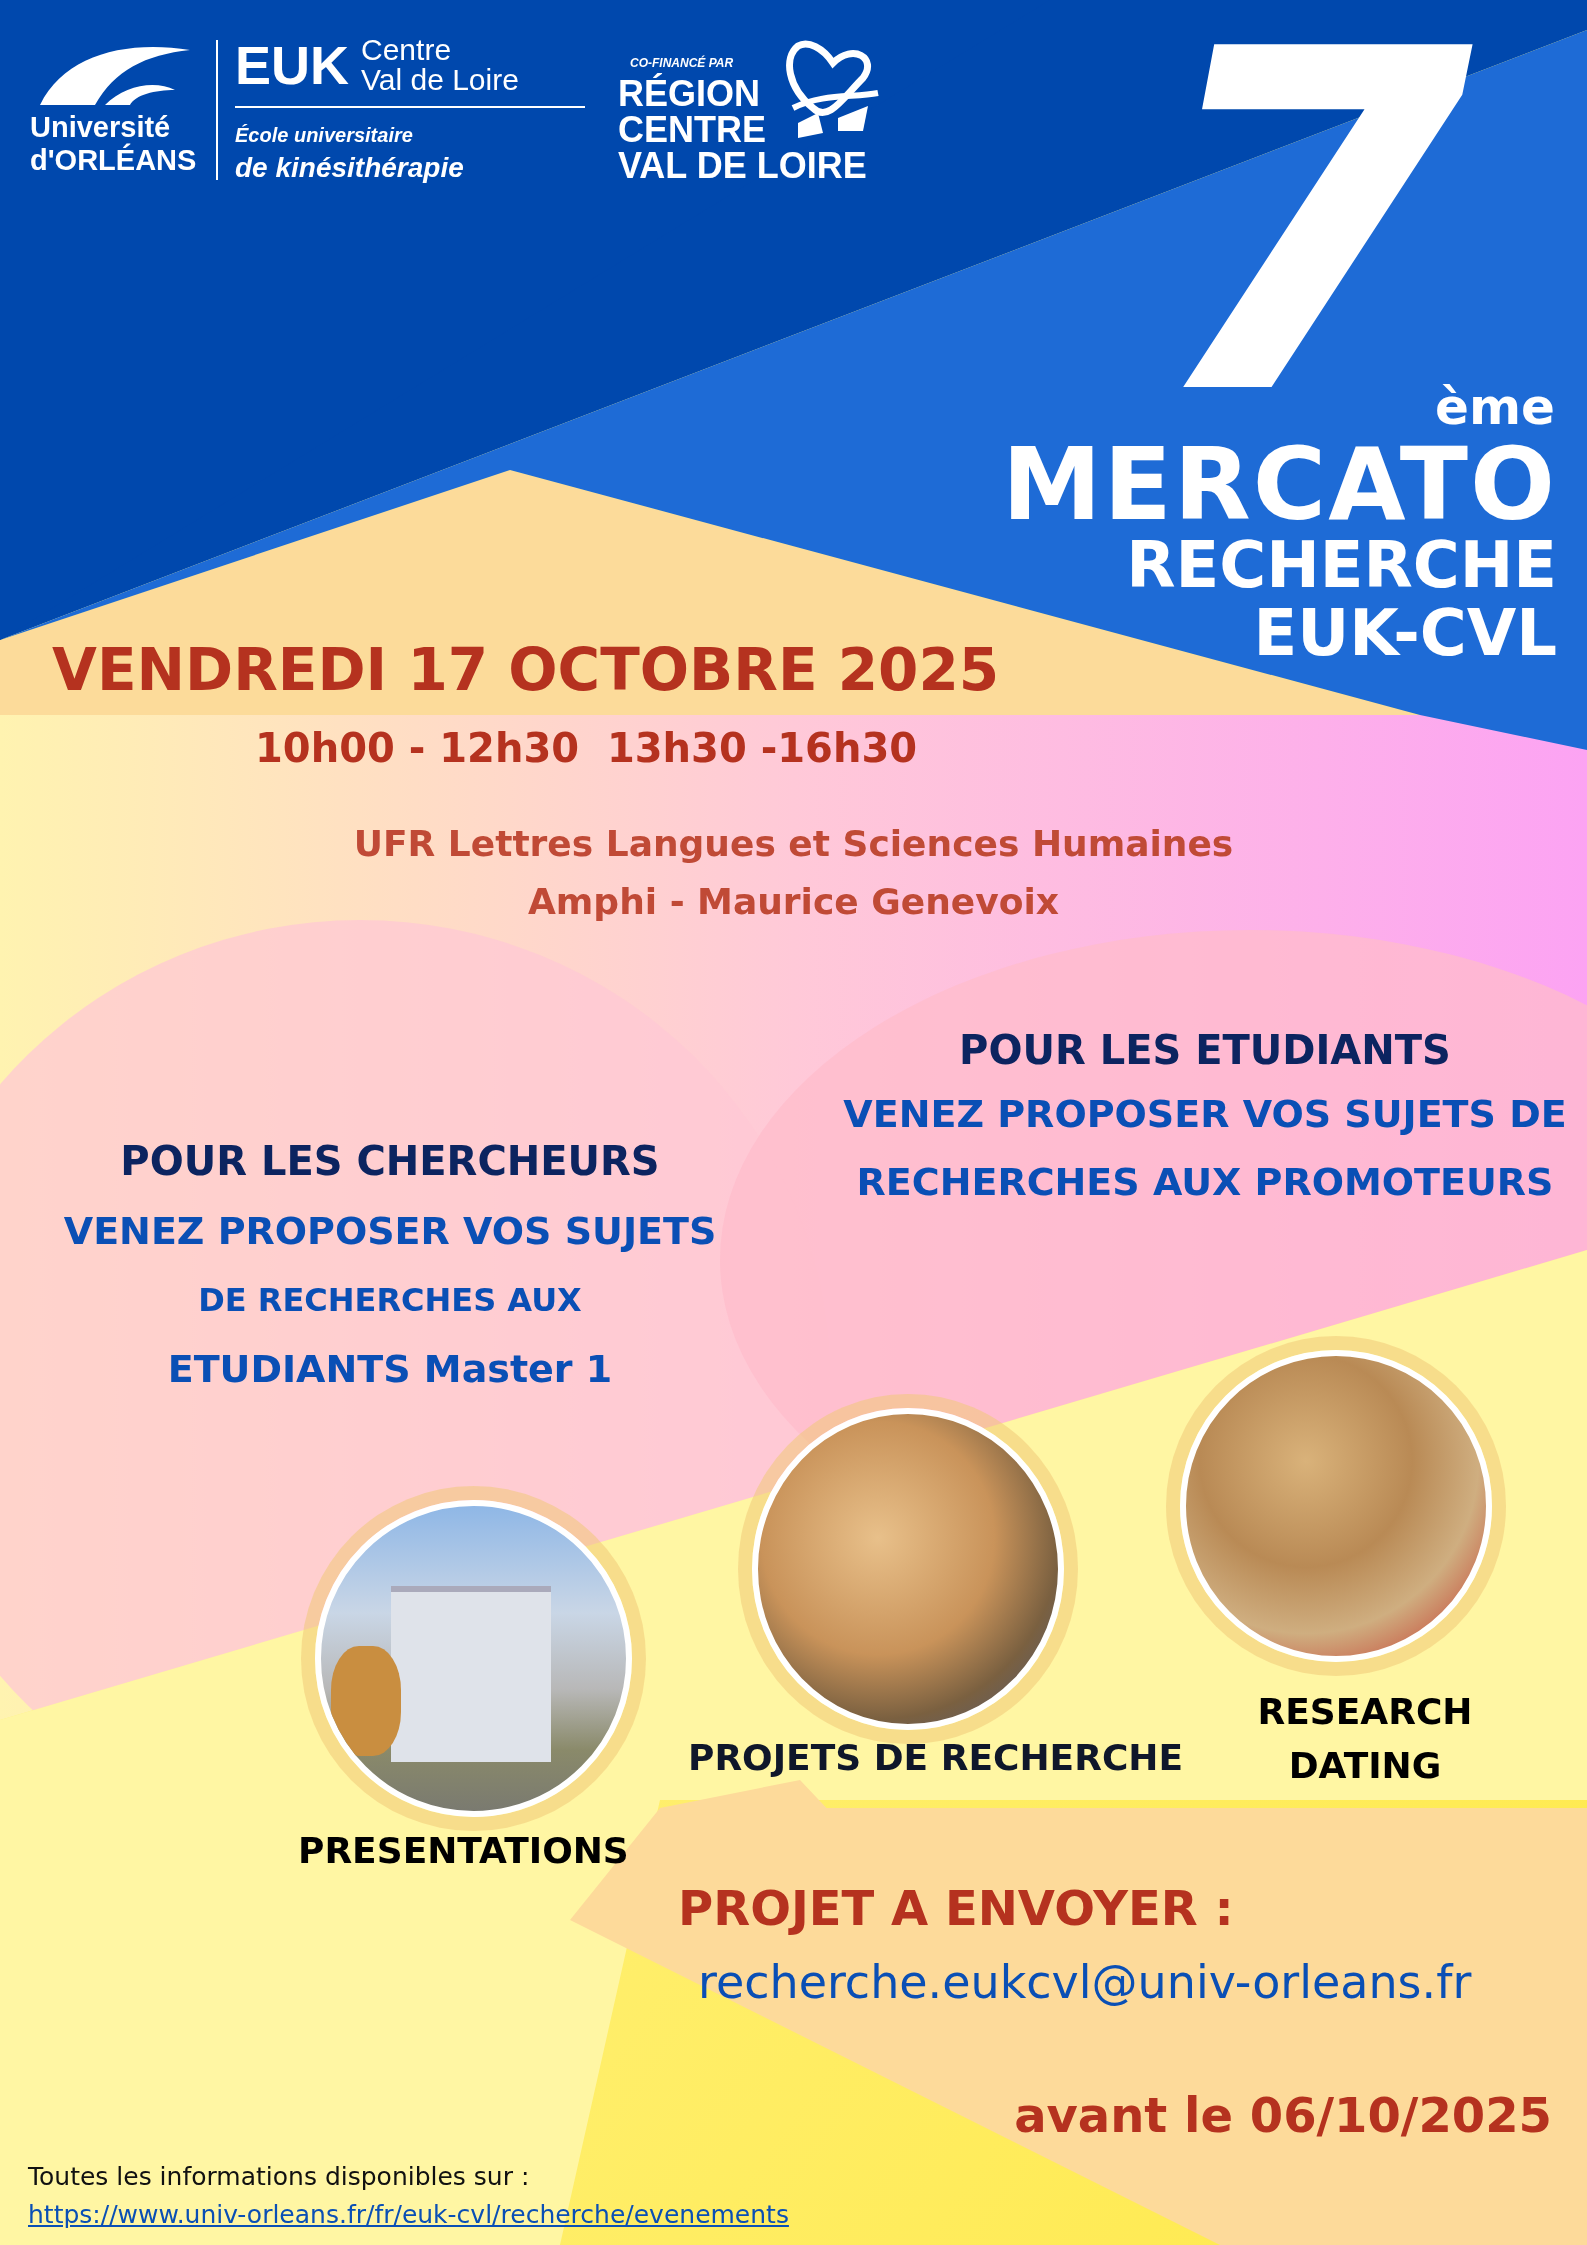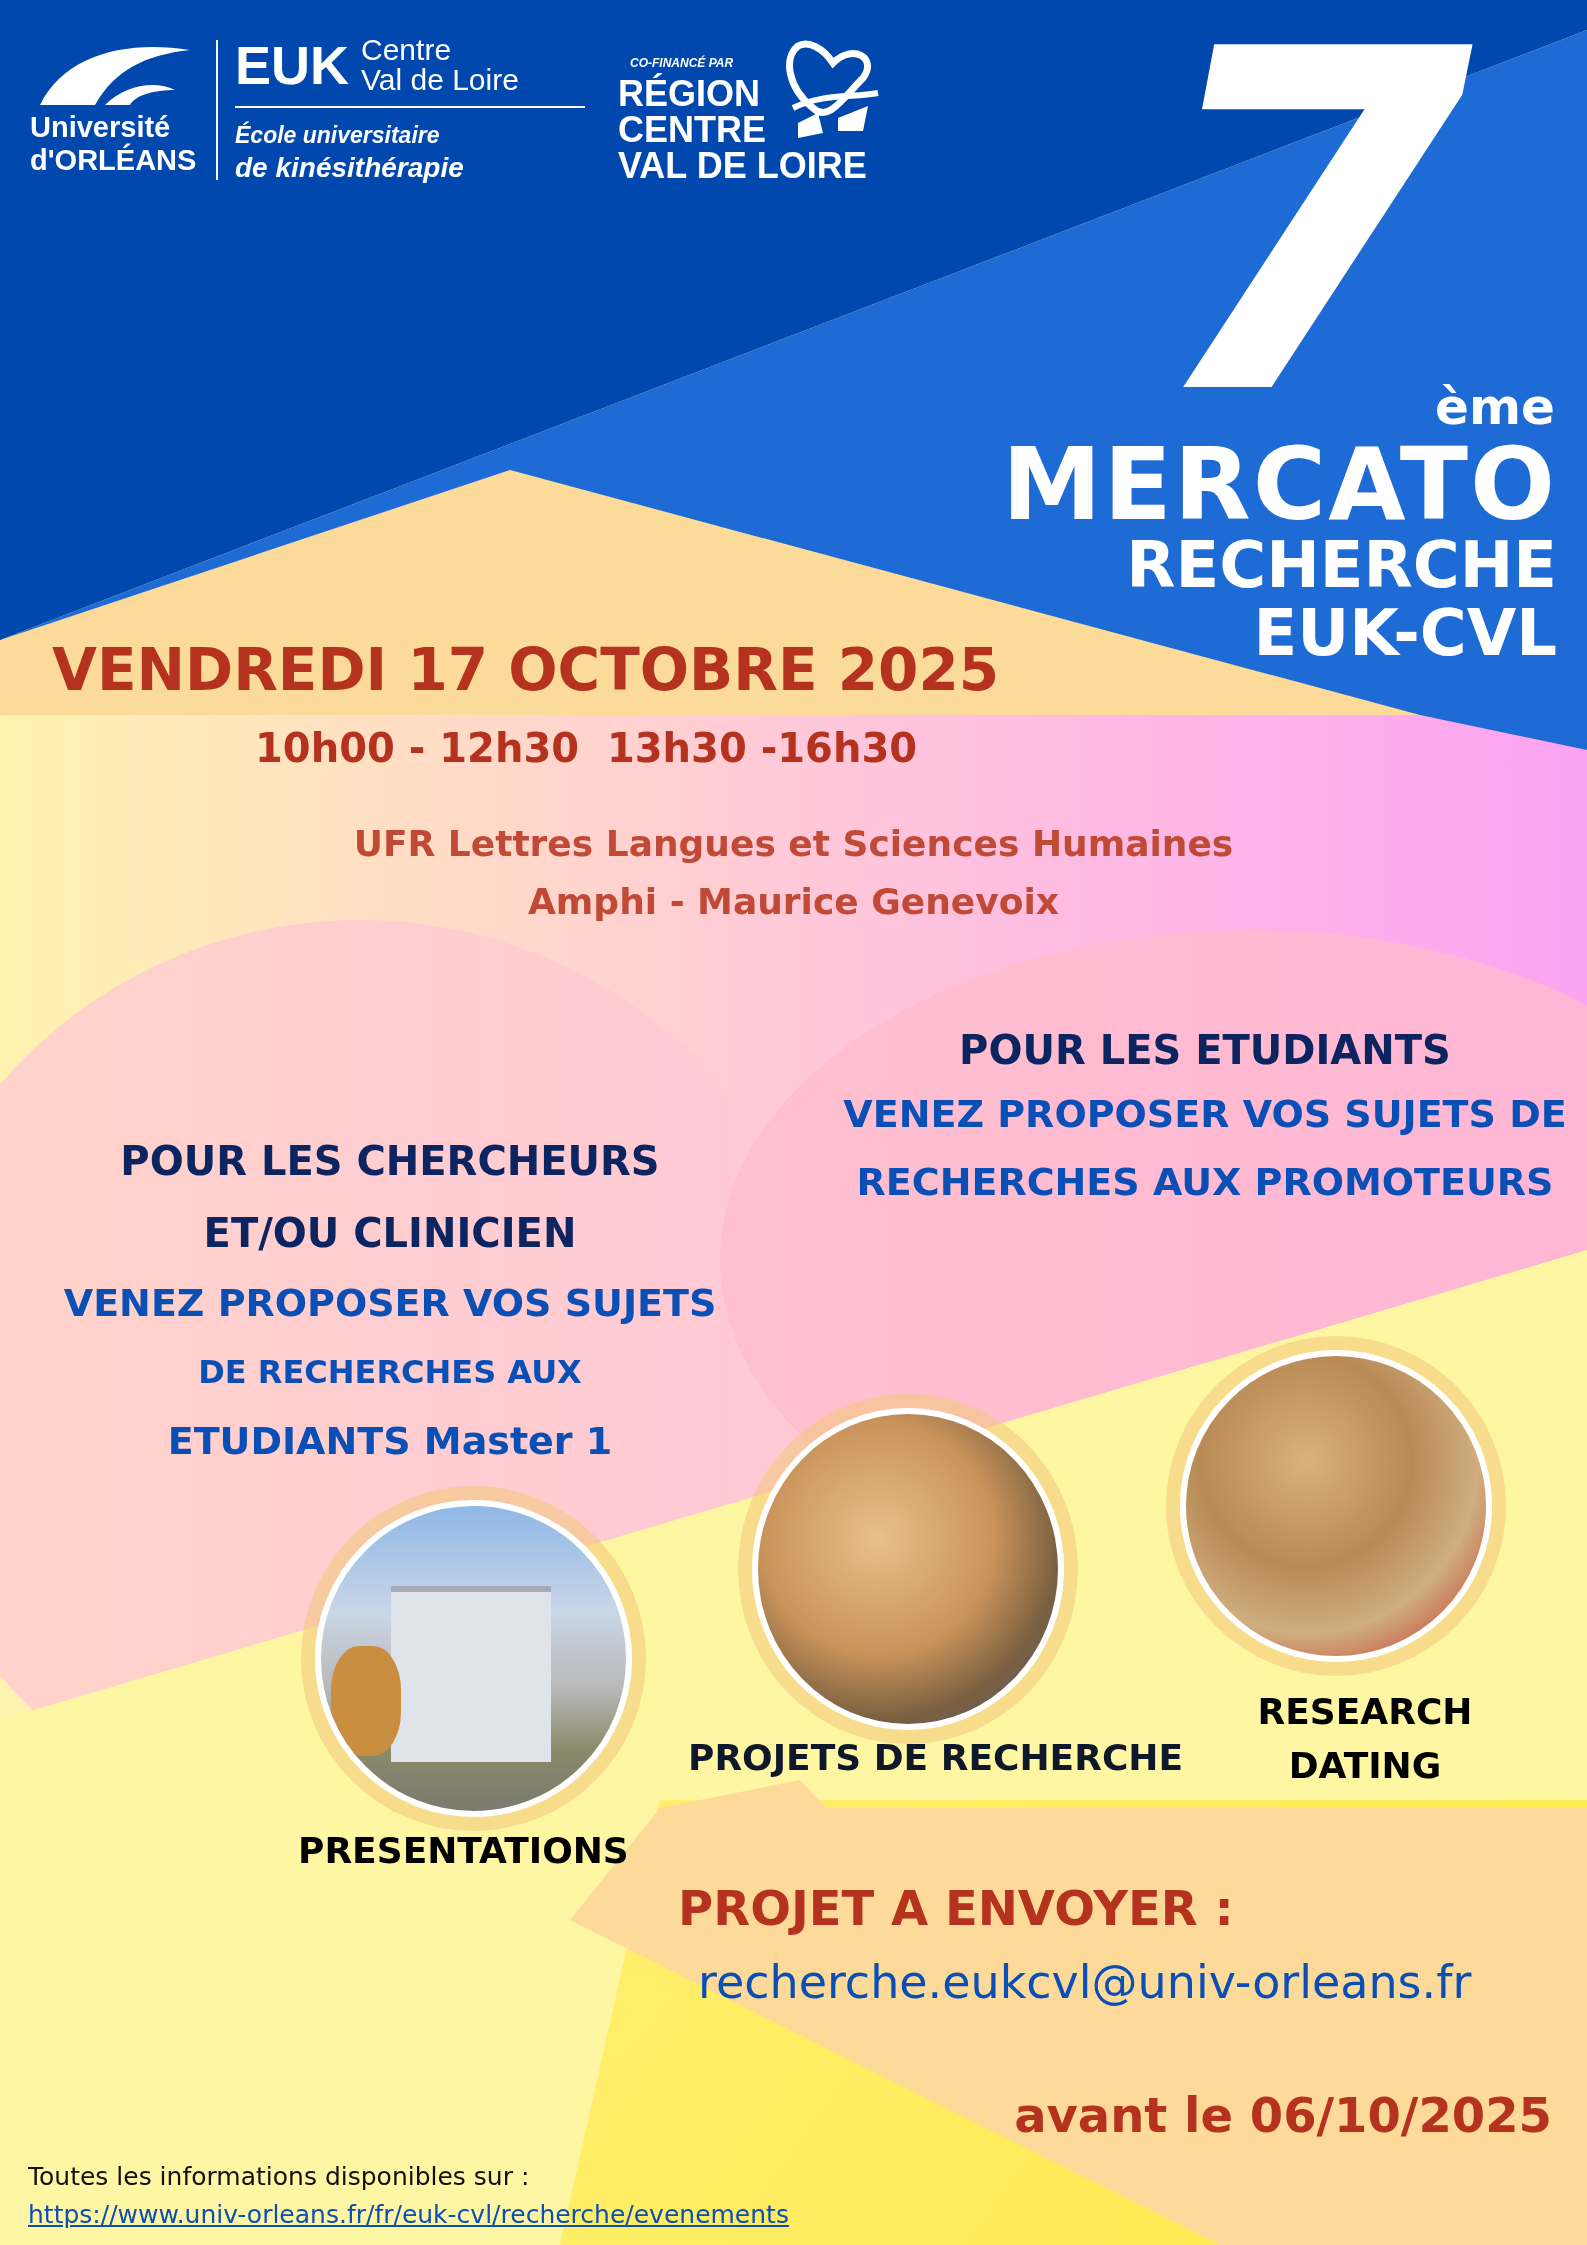--- a/index.html
+++ b/index.html
@@ -60,21 +60,21 @@
 <div class="abs" style="left:216px;top:40px;width:2px;height:140px;background:#fff;"></div>
 <div class="abs" style="left:235px;top:30px;width:360px;height:160px;">
   <div style="display:flex;align-items:flex-start;">
     <span class="logo-txt" style="font-size:54px;font-weight:bold;line-height:70px;">EUK</span>
     <div style="margin-left:12px;margin-top:5px;">
       <div class="logo-txt" style="font-size:30px;line-height:30px;">Centre</div>
       <div class="logo-txt" style="font-size:30px;line-height:30px;">Val de Loire</div>
     </div>
   </div>
   <div style="height:2px;background:#fff;margin-top:6px;width:350px;"></div>
-  <div class="logo-txt" style="font-size:23px;font-style:italic;font-weight:bold;margin-top:10px;line-height:34px;">École universitaire</div>
+  <div class="logo-txt" style="font-size:20px;font-style:italic;font-weight:bold;margin-top:10px;line-height:34px;">École universitaire</div>
   <div class="logo-txt" style="font-size:28px;font-style:italic;font-weight:bold;line-height:32px;">de kinésithérapie</div>
 </div>
 <div class="abs" style="left:618px;top:38px;width:280px;height:150px;">
   <div class="logo-txt" style="font-size:12px;font-weight:bold;font-style:italic;margin-left:12px;margin-top:18px;">CO-FINANCÉ PAR</div>
   <div class="logo-txt" style="font-size:36px;font-weight:bold;line-height:36px;margin-top:6px;">RÉGION</div>
   <div class="logo-txt" style="font-size:36px;font-weight:bold;line-height:36px;">CENTRE</div>
   <div class="logo-txt" style="font-size:36px;font-weight:bold;line-height:36px;">VAL DE LOIRE</div>
   <svg class="abs" style="left:155px;top:0px;" width="110" height="110" viewBox="0 0 110 110">
     <path d="M25,8 C10,20 15,50 40,70 C55,85 70,60 90,40 C105,20 80,5 60,25 C50,10 35,2 25,8 Z" fill="none" stroke="#fff" stroke-width="7"></path>
     <path d="M20,70 C50,55 80,60 105,55" fill="none" stroke="#fff" stroke-width="6"></path>
@@ -97,21 +97,20 @@
 </div>
 
 <div class="abs center" style="left:830px;width:750px;top:1020px;">
   <div class="navy" style="font-size:40px;font-weight:bold;line-height:60px;">POUR LES ETUDIANTS</div>
   <div class="blue" style="font-size:38px;font-weight:bold;line-height:68px;">VENEZ PROPOSER VOS SUJETS DE</div>
   <div class="blue" style="font-size:38px;font-weight:bold;line-height:68px;">RECHERCHES AUX PROMOTEURS</div>
 </div>
 
 <div class="abs center" style="left:40px;width:700px;top:1125px;">
   <div class="navy" style="font-size:40px;font-weight:bold;line-height:72px;">POUR LES CHERCHEURS</div>
-  <div class="navy" style="font-size:40px;font-weight:bold;line-height:72px;">ET/OU CLINICIEN</div>
   <div class="blue" style="font-size:38px;font-weight:bold;line-height:69px;">VENEZ PROPOSER VOS SUJETS</div>
   <div class="blue" style="font-size:32px;font-weight:bold;line-height:69px;">DE RECHERCHES AUX</div>
   <div class="blue" style="font-size:38px;font-weight:bold;line-height:69px;">ETUDIANTS Master 1</div>
 </div>
 
 <div class="circle" style="left:315px;top:1500px;width:305px;height:305px;background:linear-gradient(180deg,#8fb7e6 0%,#c9d6e6 35%,#b8b8b8 60%,#8a8a6a 80%,#7a7a70 100%);">
   <div style="position:absolute;left:70px;top:80px;width:160px;height:170px;background:#dfe3ea;border-top:6px solid #aab;"></div>
   <div style="position:absolute;left:10px;top:140px;width:70px;height:110px;background:#c98e40;border-radius:40%;"></div>
 </div>
 <div class="circle" style="left:752px;top:1408px;width:300px;height:310px;background:radial-gradient(circle at 40% 40%,#e8c08a 0%,#c9935a 45%,#7a6040 70%,#4a5a80 100%);"></div>

